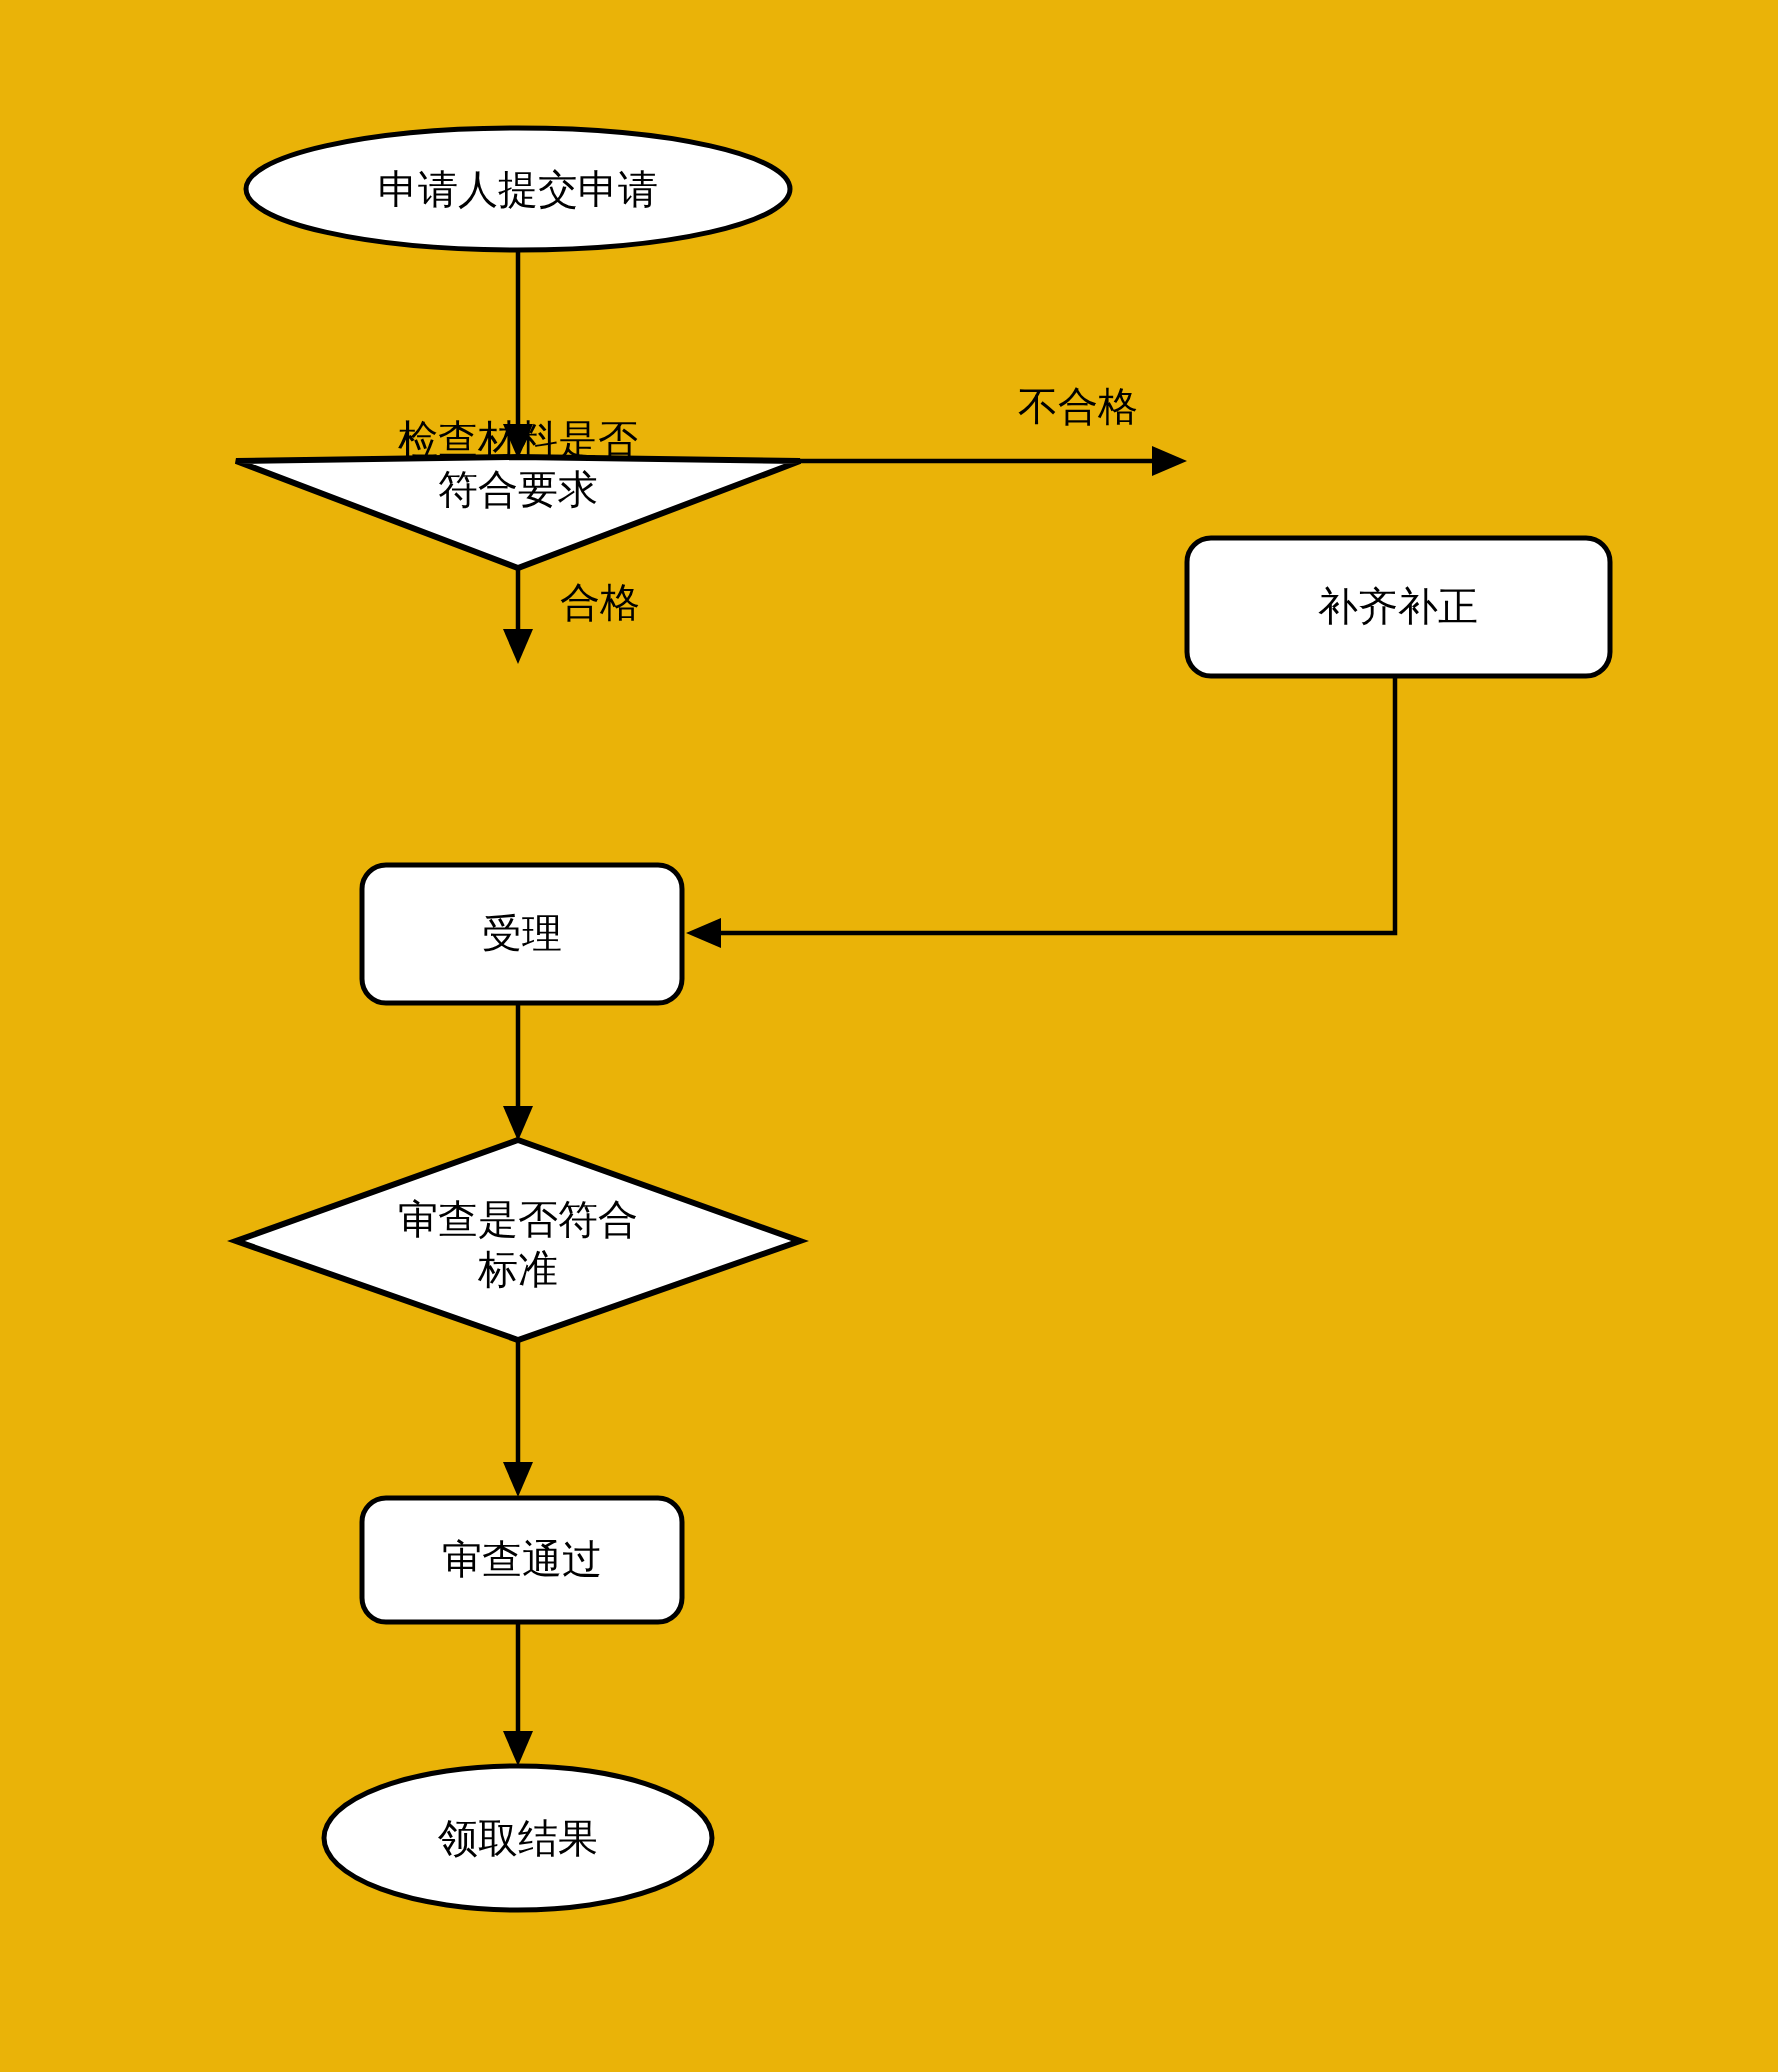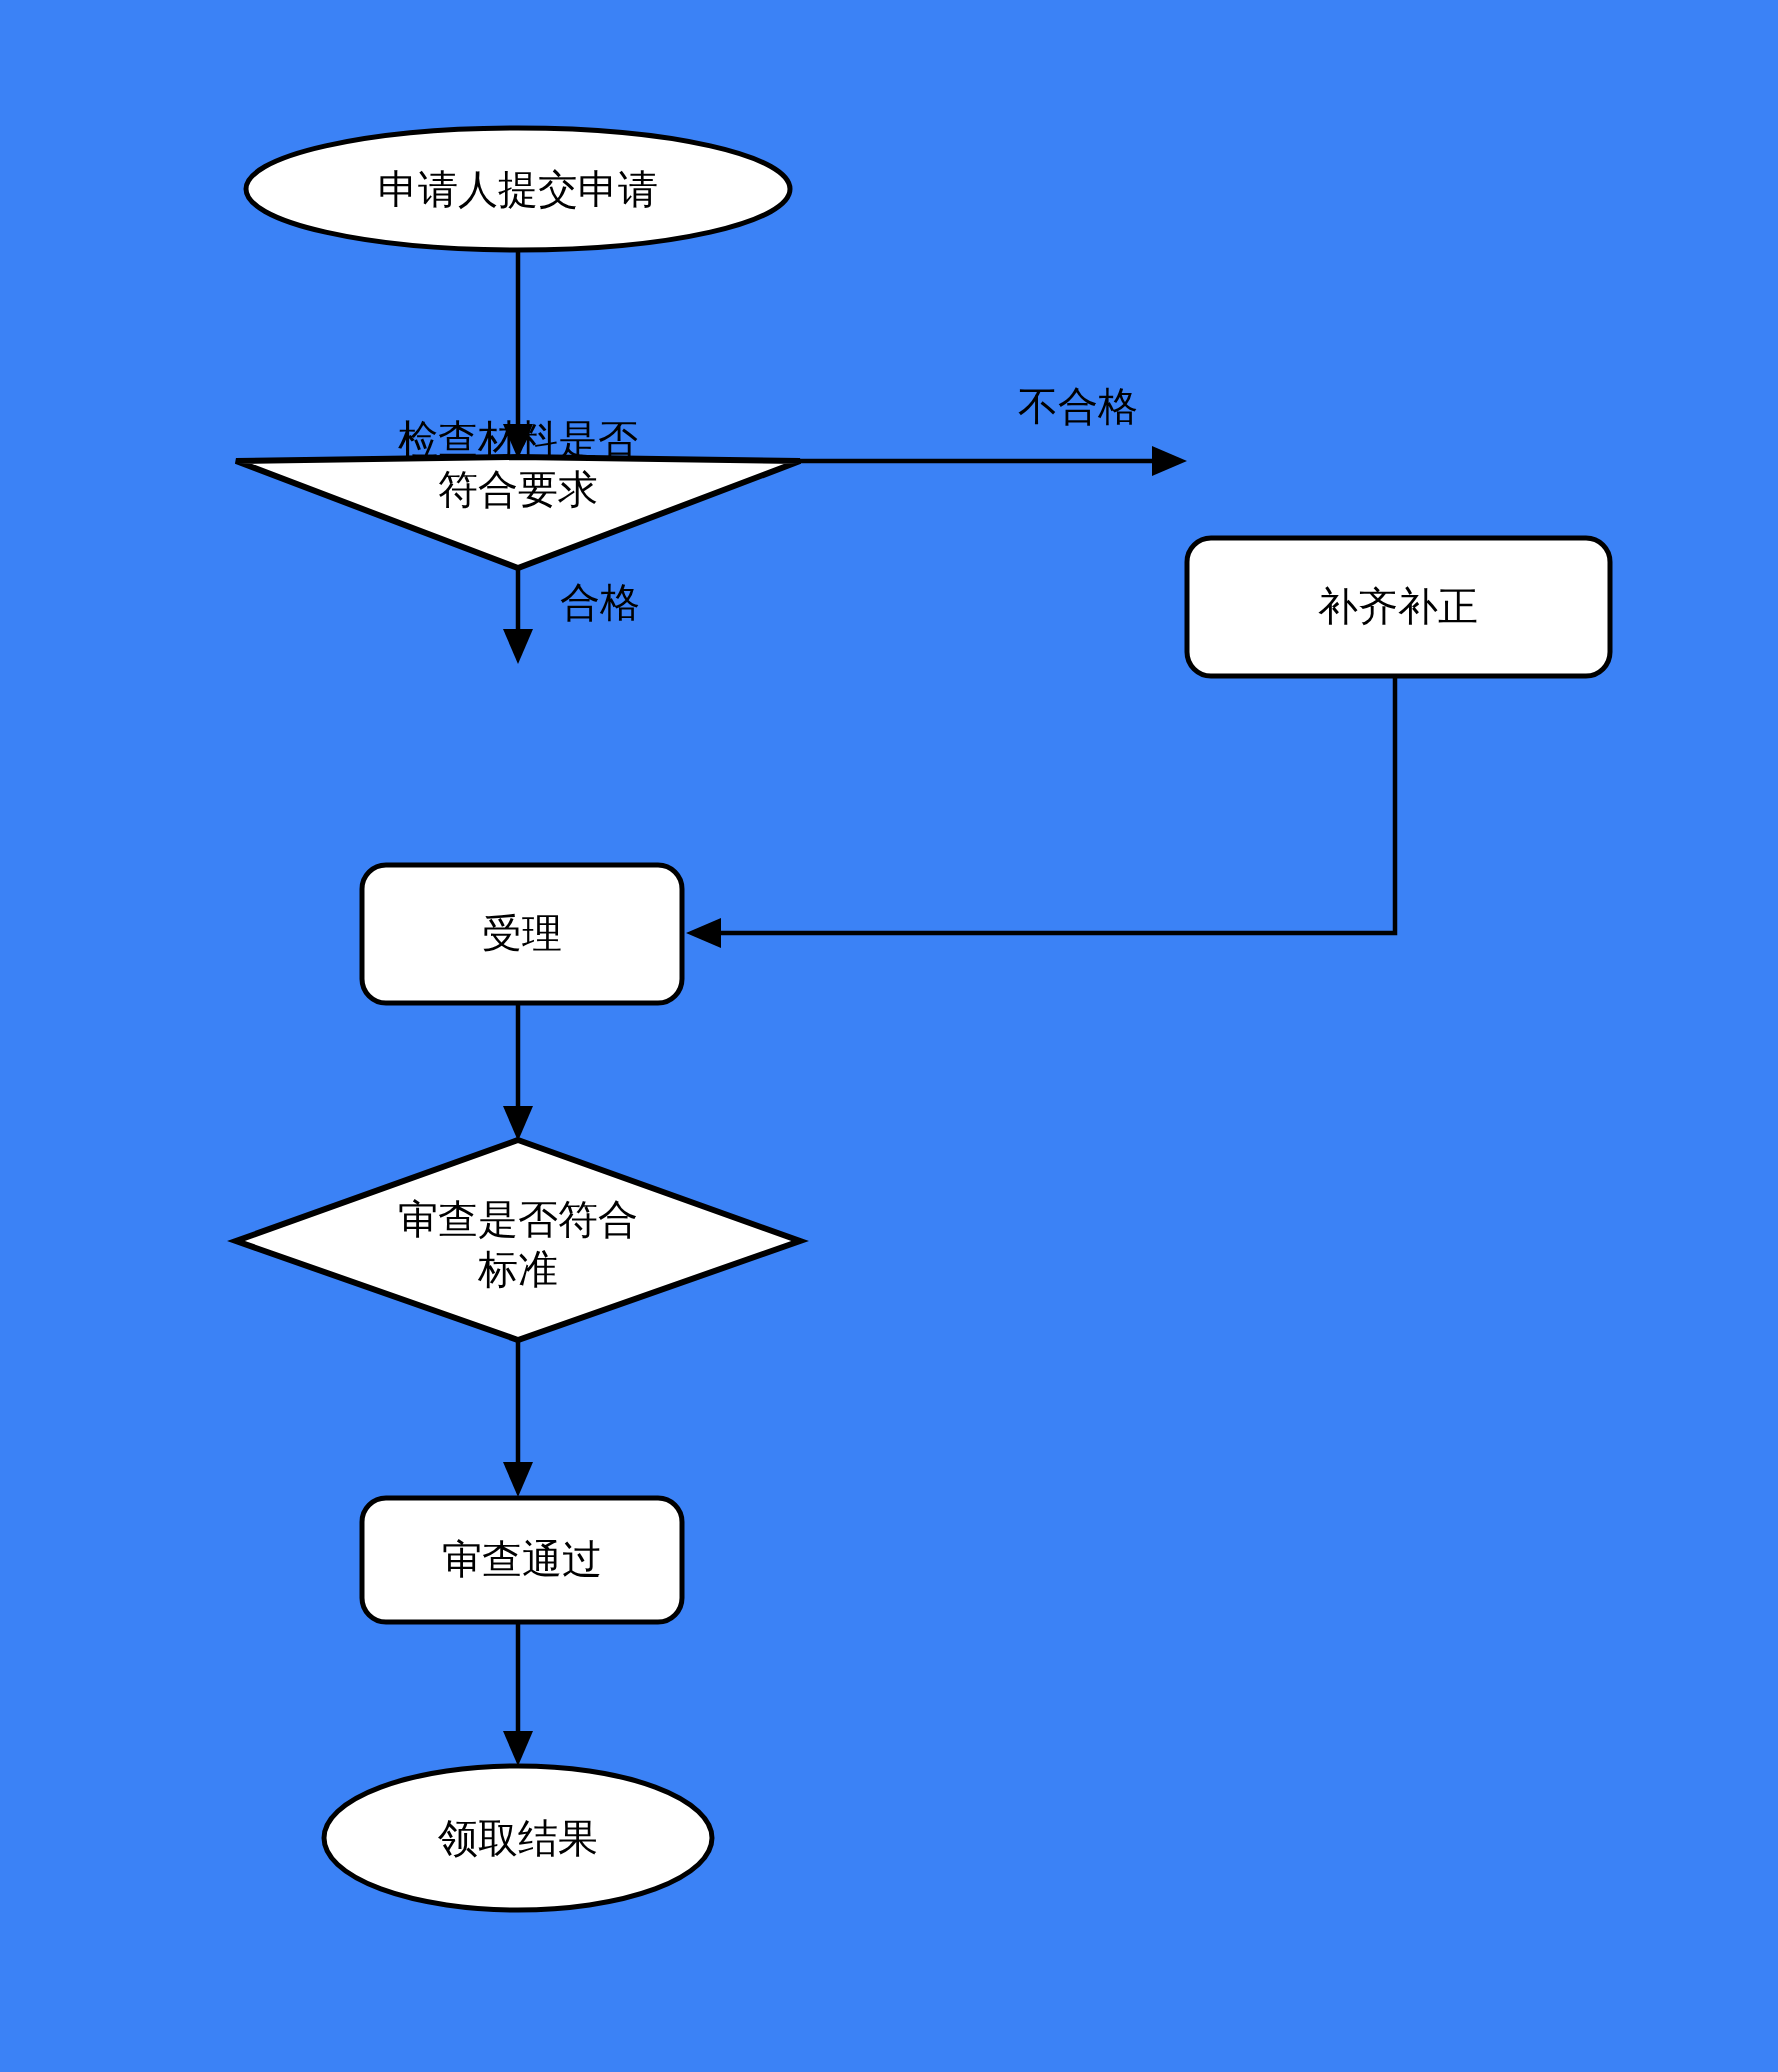--- a/index.html
+++ b/index.html
@@ -8,21 +8,21 @@
     padding: 0;
     background: #ffffff;
   }
   body {
     font-family: "DejaVu Sans", "Liberation Sans", sans-serif;
   }
   #canvas {
     position: relative;
     width: 1778px;
     height: 2072px;
-    background: #3b82f6;
+    background: #eab308;
     overflow: hidden;
   }
   svg#flow {
     position: absolute;
     left: 0;
     top: 0;
     width: 1778px;
     height: 2072px;
   }
   .shape-stroke {

